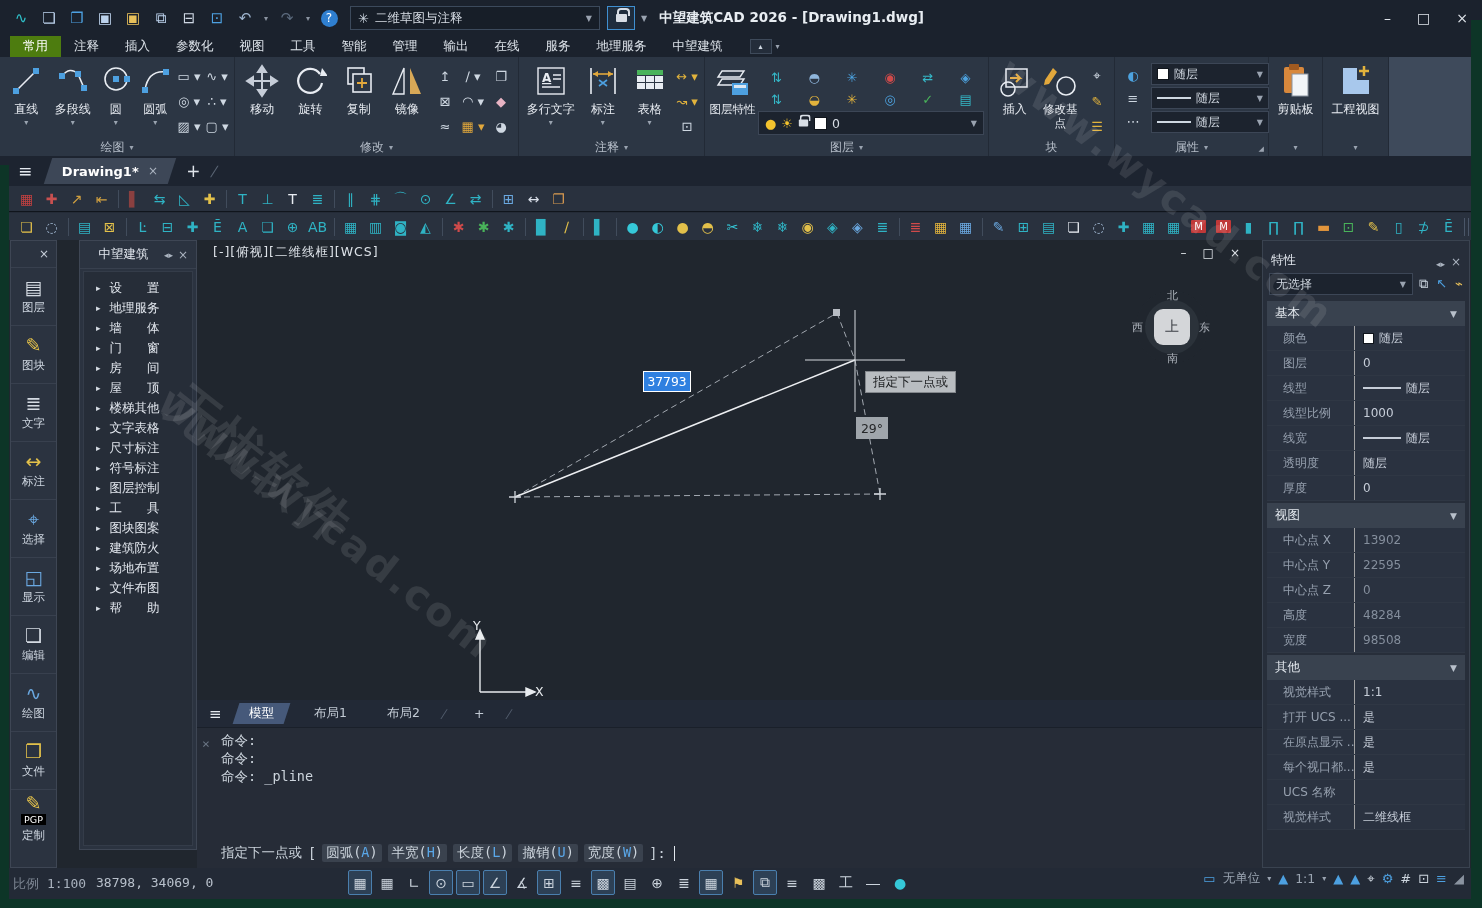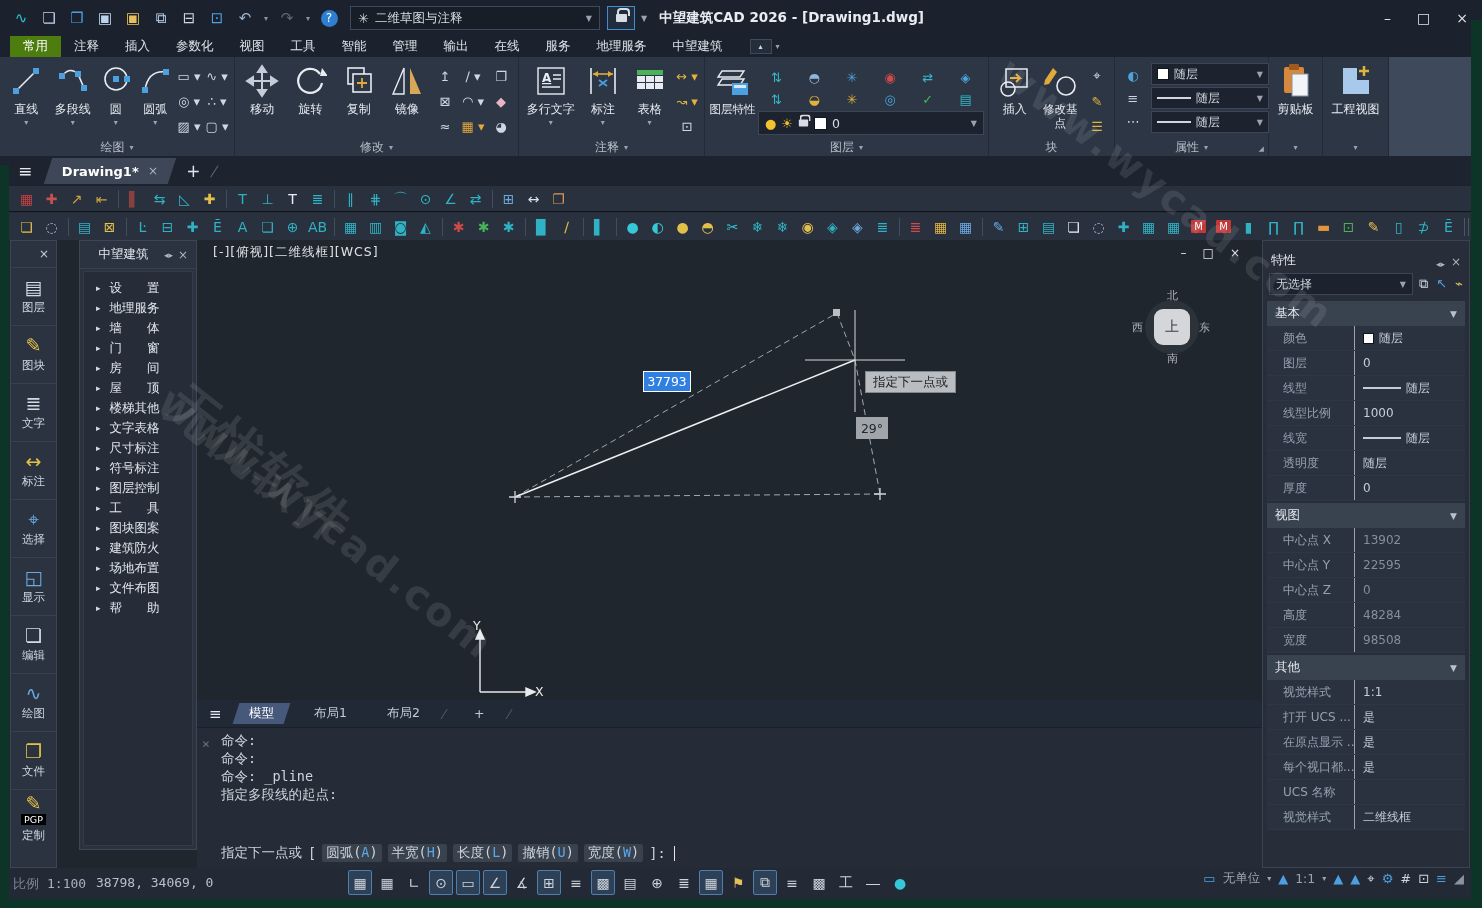--- a/index.html
+++ b/index.html
@@ -1149,23 +1149,20 @@
         <div class="cmd-hist">
             <div class="cmd-line">
               <span class="lb">命令:</span>
             </div>
             <div class="cmd-line">
               <span class="lb">命令:</span>
             </div>
             <div class="cmd-line">
               <span class="lb">命令: _pline</span>
             </div>
-            <div class="cmd-line">
-              <span class="lb">指定多段线的起点:</span>
-            </div>
           </div>
         <div class="cmd-spacer"></div>
         <div class="cmd-prompt">
           <span>指定下一点或</span>
           <span>[</span>
           <span class="chip">
               <span>圆弧</span>
               <span class="k">A</span>
             </span>
           <span class="chip">

